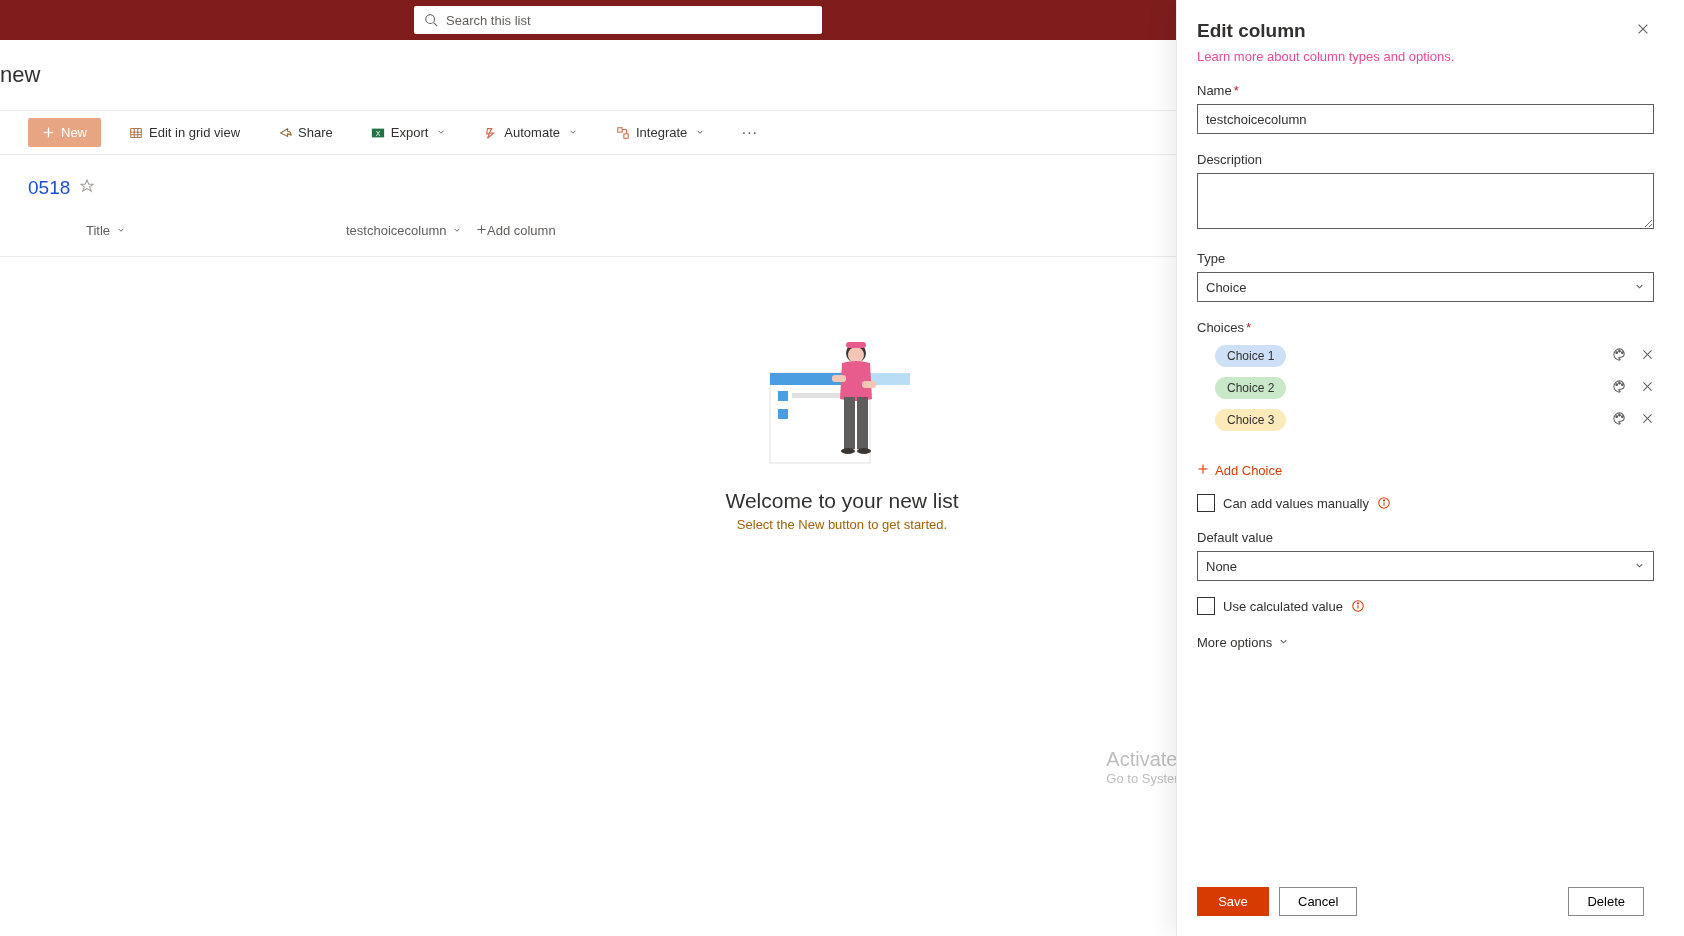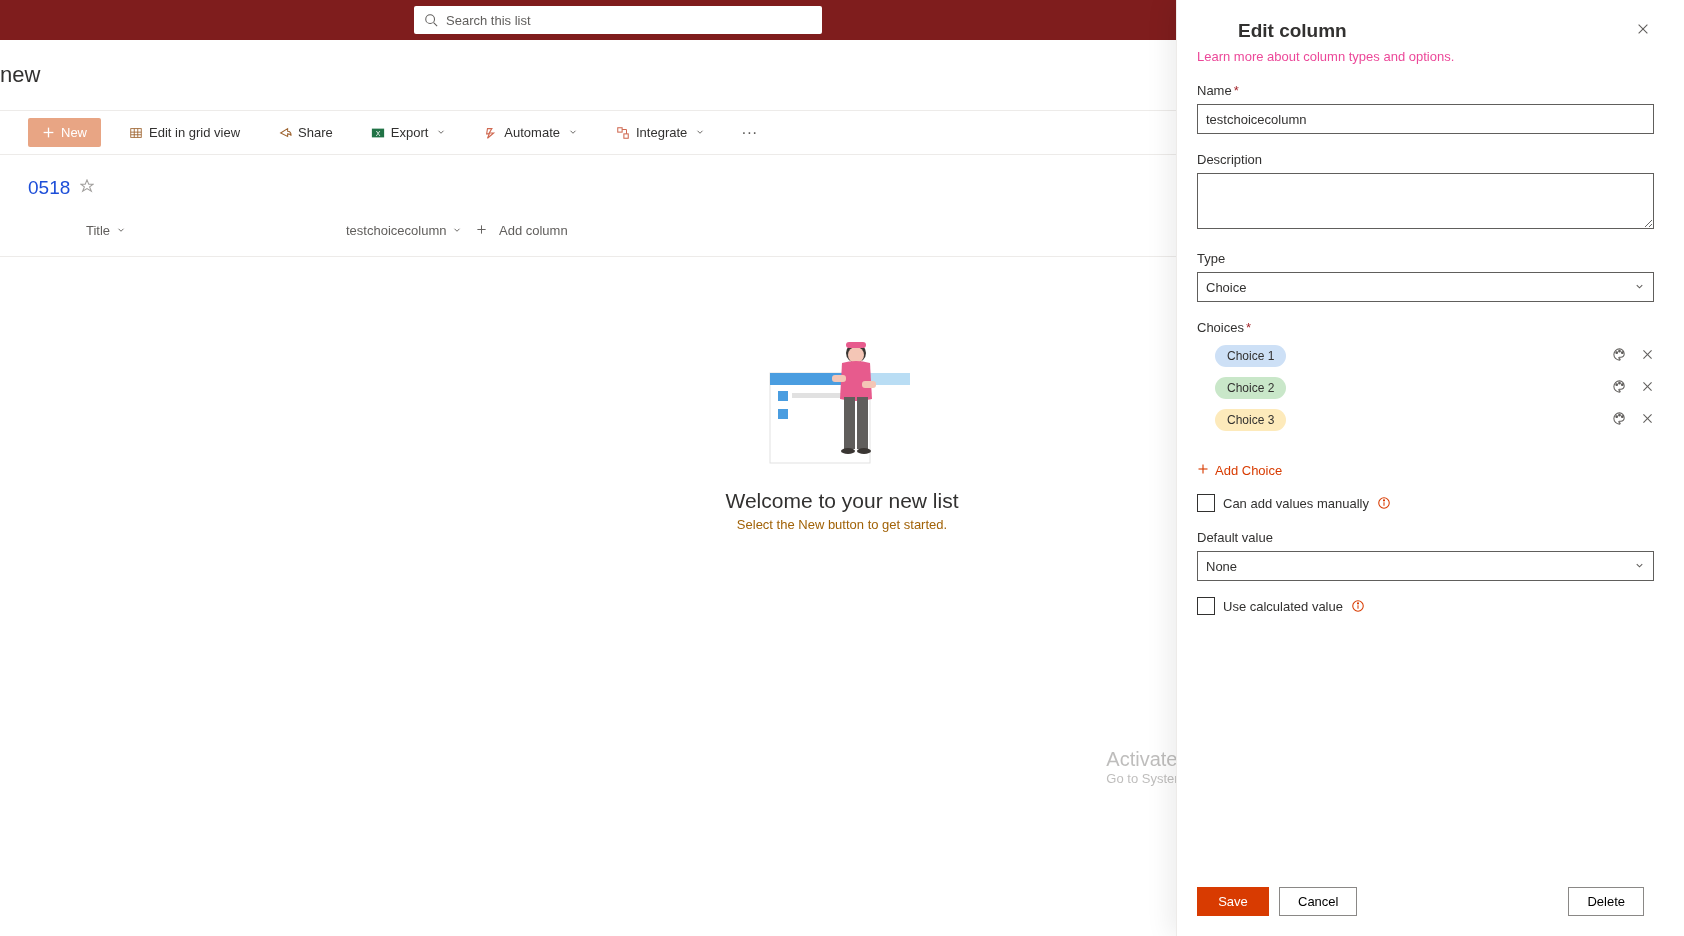--- a/index.html
+++ b/index.html
@@ -84,21 +84,21 @@
     align-items: center;
     padding: 10px 28px 14px;
     border-bottom: 1px solid #edebe9;
     font-size: 13px;
     color: #605e5c;
     gap: 10px;
   }
   .col-head { display: flex; align-items: center; gap: 6px; padding: 4px 6px; cursor: pointer; }
   .col-title-head { margin-left: 52px; width: 250px; }
   .col-choice-head { width: 120px; }
-  .add-col { color: #605e5c; cursor: pointer; padding: 4px 6px; display: flex; align-items: flex-start; gap: 12px; }
+  .add-col { color: #605e5c; cursor: pointer; padding: 4px 6px; display: flex; align-items: flex-start; gap: 0; }
 
   
   .empty-state {
     display: flex;
     flex-direction: column;
     align-items: center;
     margin-top: 78px;
   }
   .illus { width: 160px; height: 140px; position: relative; }
   .empty-title { font-size: 21px; color: #323130; margin-top: 14px; }
@@ -116,21 +116,21 @@
     box-shadow: -6px 0 24px rgba(0,0,0,0.08);
     display: flex;
     flex-direction: column;
   }
   .panel-body {
     padding: 18px 30px 10px 20px;
     flex: 1;
     overflow: auto;
   }
   .panel-head { display: flex; justify-content: space-between; align-items: center; }
-  .panel-title { font-size: 19px; font-weight: 600; color: #323130; margin-left: 41px; }
+  .panel-title { font-size: 19px; font-weight: 600; color: #323130; }
   .close-x { color: #605e5c; font-size: 15px; cursor: pointer; padding: 4px; }
   .learn-link { color: #ec4899; font-size: 13px; margin-top: 6px; display: inline-block; cursor: pointer; }
   .field { margin-top: 18px; }
   .field-label { font-size: 13px; color: #323130; margin-bottom: 6px; }
   .req-star { color: #a4262c; margin-left: 2px; }
   .text-input, .select-input {
     width: 100%;
     height: 30px;
     border: 1px solid #605e5c;
     padding: 4px 8px;
@@ -529,20 +529,28 @@
       <span>Use calculated value</span>
       <span class="info-ico">
         <svg width="14" height="14" viewBox="0 0 16 16" fill="none" stroke="#d83b01" stroke-width="1.2">
             <circle cx="8" cy="8" r="6"></circle>
             <line x1="8" y1="7" x2="8" y2="11"></line>
             <circle cx="8" cy="5" r="0.6" fill="#d83b01"></circle>
           </svg>
       </span>
     </div>
 
+    <div class="more-options">
+      <span>More options</span>
+      <span>
+        <svg width="11" height="11" viewBox="0 0 16 16" fill="none" stroke="#605e5c" stroke-width="1.5">
+            <polyline points="4,6 8,10 12,6"></polyline>
+          </svg>
+      </span>
+    </div>
   </div>
 
   <div class="panel-footer">
     <button class="footer-btn primary">Save</button>
     <button class="footer-btn">Cancel</button>
     <button class="footer-btn" style="margin-left:auto">Delete</button>
   </div>
 </div>
 
 </body></html>

